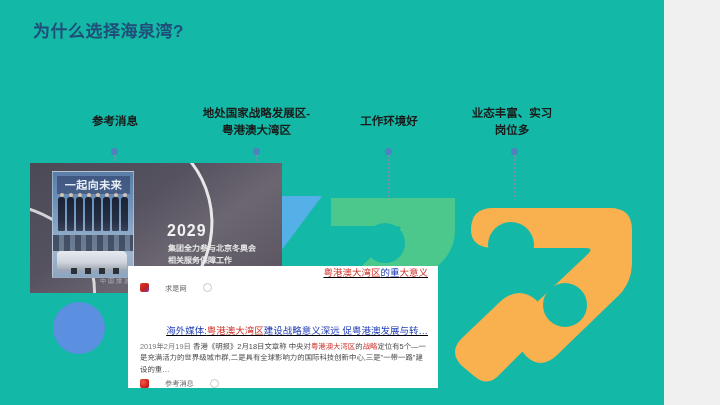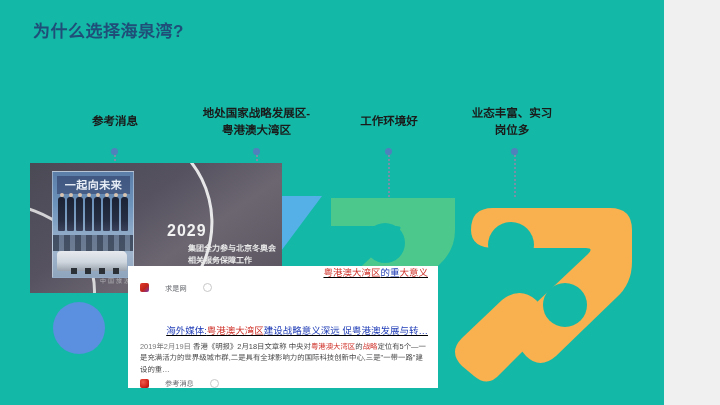--- a/index.html
+++ b/index.html
@@ -129,21 +129,21 @@
     background:repeating-linear-gradient(90deg,rgba(40,48,66,.75) 0 6px,rgba(70,80,100,.55) 6px 11px);
   }
   .photo .year{
     position:absolute;left:137px;top:59px;
     color:#f2f2f2;font-size:16px;font-weight:bold;
     letter-spacing:1px;
   }
   .photo .cap{
     position:absolute;left:138px;top:80px;
     color:#eaeaea;font-size:8px;font-weight:bold;
-    line-height:1.5;white-space:pre-line;margin-left:20px;
+    line-height:1.5;white-space:pre-line;
   }
   .photo .brand{
     position:absolute;left:70px;bottom:8px;
     color:rgba(230,230,230,.55);
     font-size:6px;letter-spacing:2px;
     white-space:nowrap;
   }
 
   
   .bluecircle{

